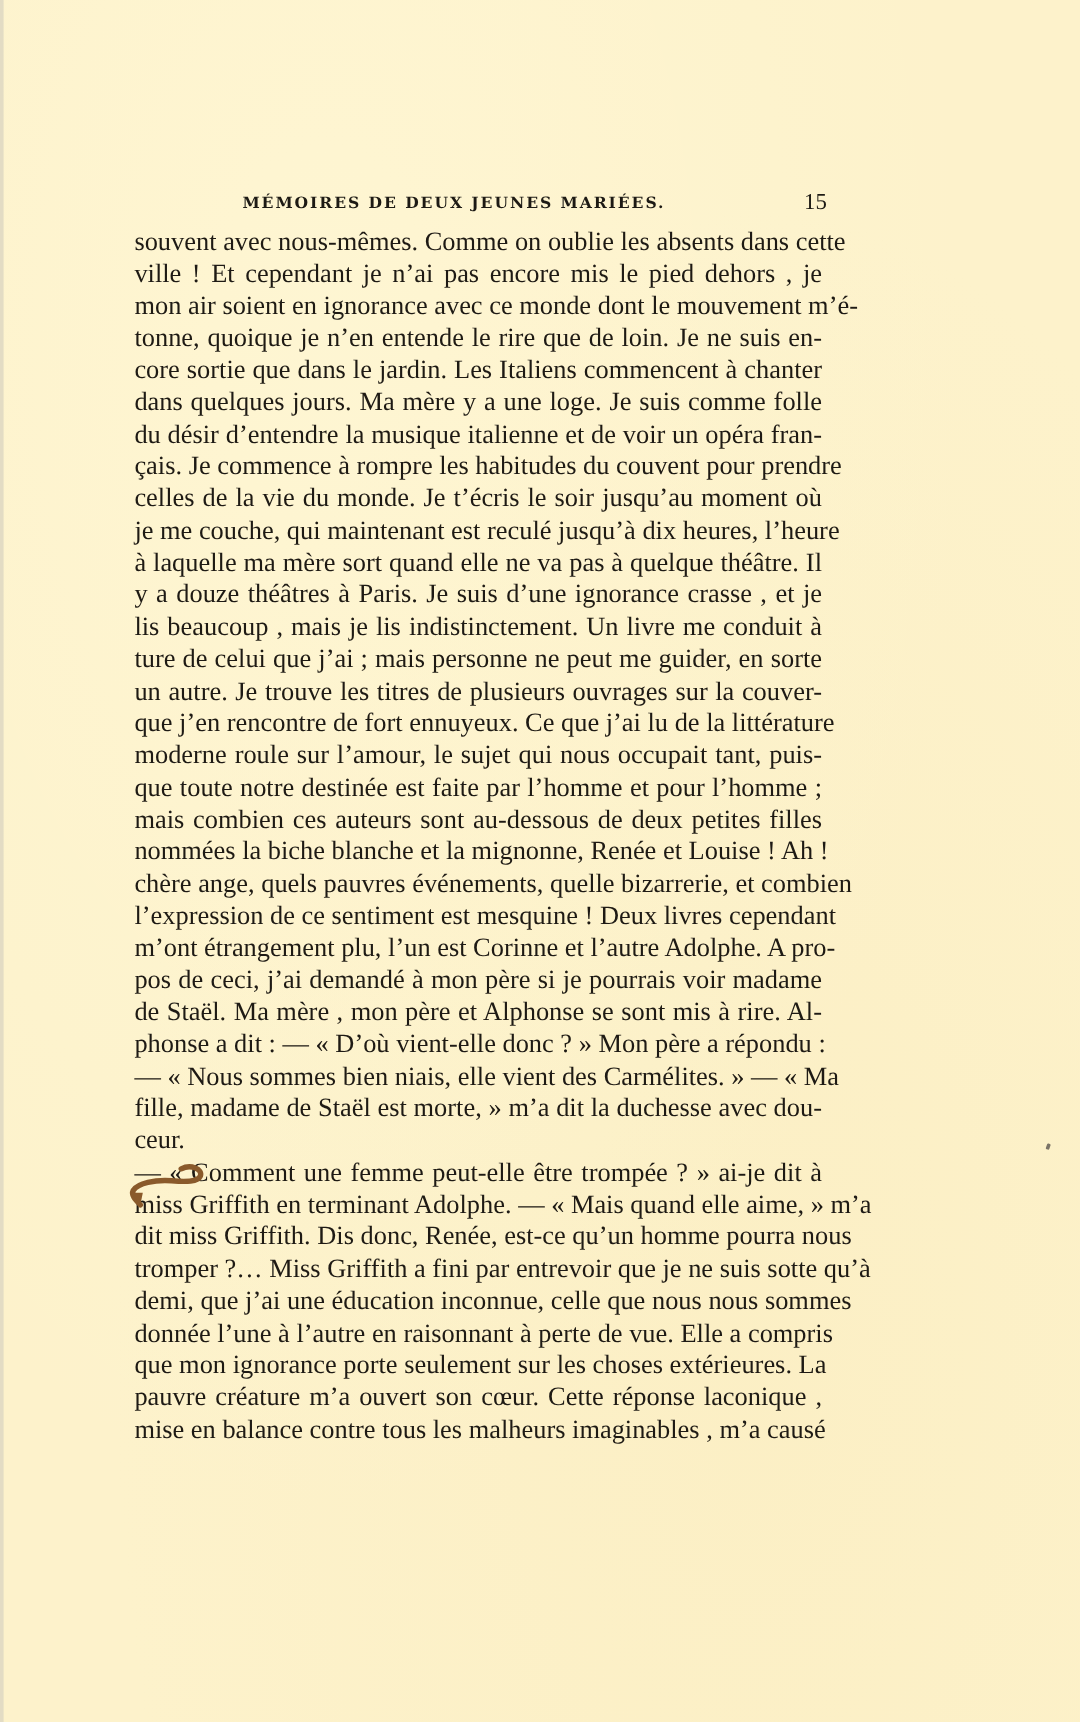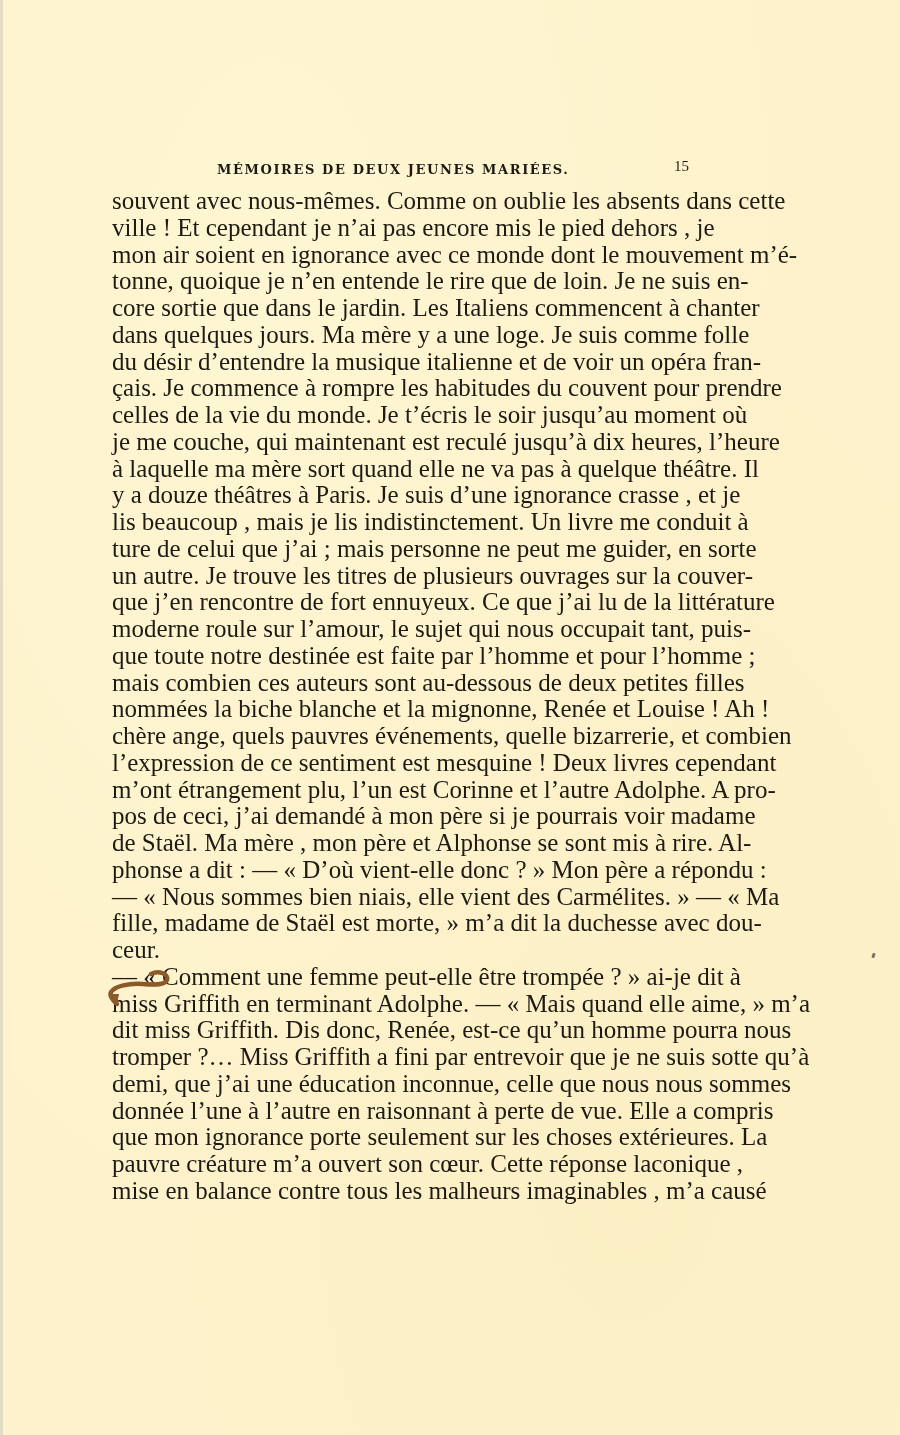--- a/index.html
+++ b/index.html
@@ -32,41 +32,41 @@
       position: absolute;
       left: 201px;
       top: 158px;
       width: 488px;
       height: 26px;
       font-family: "DejaVu Serif", serif;
       color: #1d1a14;
     }
     .running-title {
       position: absolute;
-      left: 16px;
+      left: 1px;
       top: 4px;
       font-size: 13px;
       font-weight: bold;
       letter-spacing: 1.6px;
       white-space: nowrap;
     }
     .page-number {
       position: absolute;
       right: 0;
       top: 0;
       font-family: "Liberation Serif", serif;
-      font-size: 15px;
+      font-size: 19px;
     }
     .body-text {
       position: absolute;
       left: 112px;
       top: 188px;
       width: 573px;
       font-family: "Liberation Serif", serif;
-      font-size: 25px;
+      font-size: 22px;
       color: #1e1a14;
     }
     .line {
       height: 26.75px;
       line-height: 26.75px;
       white-space: nowrap;
       text-align: justify;
       text-align-last: justify;
       transform-origin: left center;
     }

